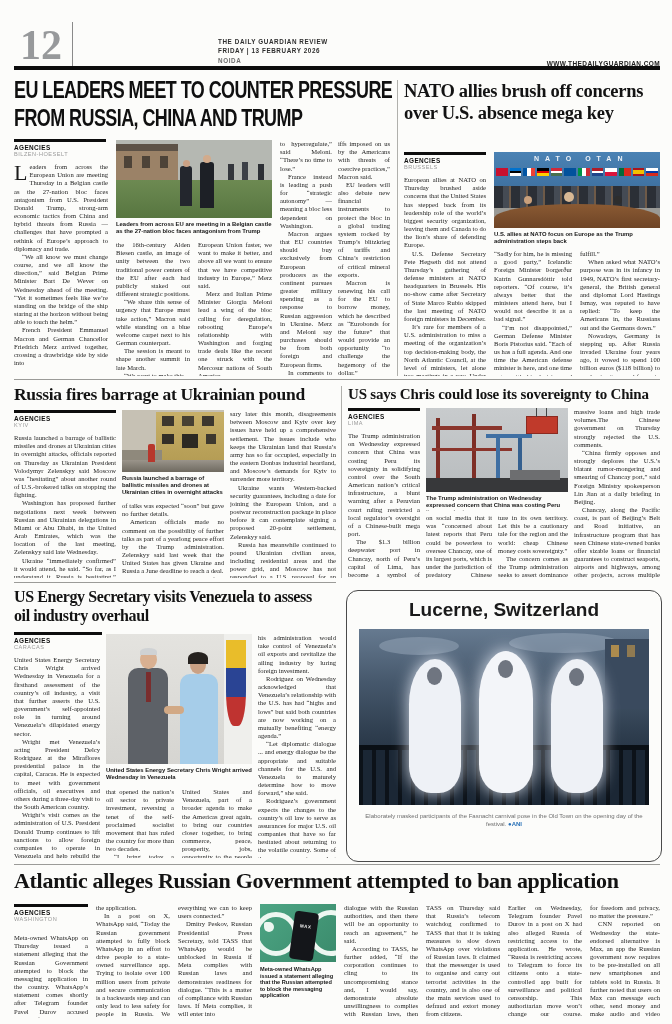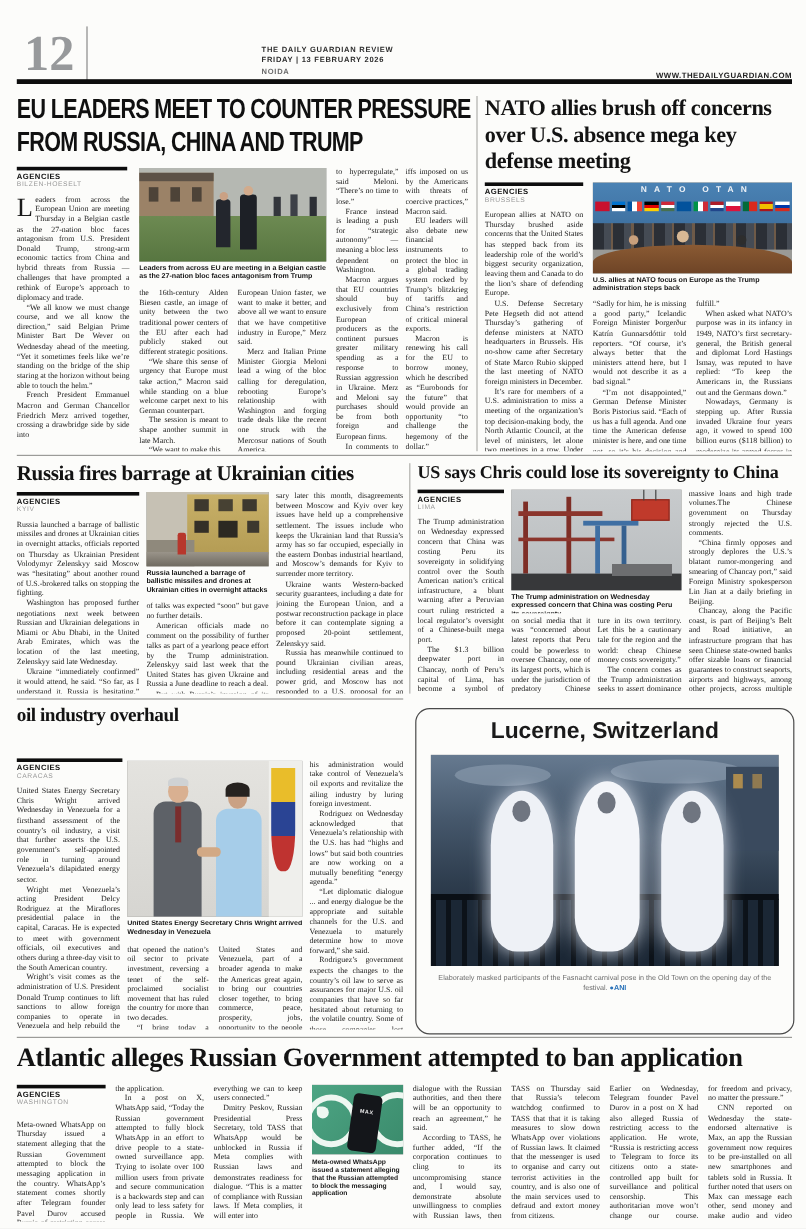--- a/index.html
+++ b/index.html
@@ -117,21 +117,20 @@
         <p>Macron is renewing his call for the EU to borrow money, which he described as “Eurobonds for the future” that would provide an opportunity “to challenge the hegemony of the dollar.”</p>
       </div>
   </div>
 
   <div class="abs v-rule" style="left:397px;top:80px;height:296px;"></div>
 
   <div>
     <div class="abs hl-serif" style="left:404px;top:80px;width:258px;font-size:18.5px;letter-spacing:-0.3px;line-height:22px;">
       <div>NATO allies brush off concerns</div>
       <div>over U.S. absence mega key</div>
-      <div>defense meeting</div>
     </div>
     <div class="abs byline" style="left:404px;top:152px;width:82px;">
       <div class="bar"></div>
       <div class="agency">AGENCIES</div>
       <div class="loc">BRUSSELS</div>
     </div>
     <div class="abs photo" style="left:494px;top:152px;width:166px;height:76px;">
       <div style="left:0;top:0;width:100%;height:46%;background:linear-gradient(180deg,#4a82b4,#3f72a2);"></div>
       <div class="wall-text" style="left:40px;top:3px;">NATO  OTAN</div>
       <div style="left:2px;top:16px;width:162px;height:8px;display:flex;gap:2px;">
@@ -167,21 +166,21 @@
     <div class="abs body-col" style="left:580px;top:250px;width:80px;height:126px;">
         <p>fulfill.”</p>
         <p>When asked what NATO’s purpose was in its infancy in 1949, NATO’s first secretary-general, the British general and diplomat Lord Hastings Ismay, was reputed to have replied: “To keep the Americans in, the Russians out and the Germans down.”</p>
         <p>Nowadays, Germany is stepping up. After Russia invaded Ukraine four years ago, it vowed to spend 100 billion euros ($118 billion) to modernize its armed forces in coming years.</p>
       </div>
   </div>
 
   <div class="abs thin-rule" style="left:14px;top:379px;width:646px;"></div>
 
   <div>
-    <div class="abs hl-serif" style="left:14px;top:384px;width:324px;font-size:17.5px;letter-spacing:-0.3px;line-height:20px;">Russia fires barrage at Ukrainian cities</div>
+    <div class="abs hl-serif" style="left:14px;top:384px;width:324px;font-size:17.5px;letter-spacing:-0.3px;line-height:20px;">Russia fires barrage at Ukrainian pound</div>
     <div class="abs byline" style="left:14px;top:410px;width:102px;">
       <div class="bar"></div>
       <div class="agency">AGENCIES</div>
       <div class="loc">KYIV</div>
     </div>
     <div class="abs photo" style="left:122px;top:410px;width:102px;height:62px;">
       <div style="left:0;top:0;width:100%;height:100%;background:#c6c1b4;"></div>
       <div style="left:34px;top:2px;width:68px;height:50px;background:linear-gradient(180deg,#c8b068,#b49c54);"></div>
       <div style="left:40px;top:6px;width:12px;height:10px;background:#3d382e;"></div>
       <div style="left:60px;top:6px;width:12px;height:10px;background:#474133;"></div>
@@ -251,20 +250,21 @@
         <p>massive loans and high trade volumes.The Chinese government on Thursday strongly rejected the U.S. comments.</p>
         <p>“China firmly opposes and strongly deplores the U.S.’s blatant rumor-mongering and smearing of Chancay port,” said Foreign Ministry spokesperson Lin Jian at a daily briefing in Beijing.</p>
         <p>Chancay, along the Pacific coast, is part of Beijing’s Belt and Road initiative, an infrastructure program that has seen Chinese state-owned banks offer sizable loans or financial guarantees to construct seaports, airports and highways, among other projects, across multiple continents.</p>
       </div>
   </div>
 
   <div class="abs thin-rule" style="left:14px;top:582px;width:322px;"></div>
 
   <div>
     <div class="abs hl-serif" style="left:14px;top:587px;width:324px;font-size:16px;letter-spacing:-0.4px;line-height:19px;">
+      <div>US Energy Secretary visits Venezuela to assess</div>
       <div>oil industry overhaul</div>
     </div>
     <div class="abs byline" style="left:14px;top:632px;width:88px;">
       <div class="bar"></div>
       <div class="agency">AGENCIES</div>
       <div class="loc">CARACAS</div>
     </div>
     <div class="abs photo" style="left:106px;top:634px;width:146px;height:130px;">
       <div style="left:0;top:0;width:100%;height:100%;background:linear-gradient(180deg,#e4e3df,#d6d5d1);"></div>
       <div style="left:118px;top:0;width:28px;height:130px;background:#efefec;"></div>

